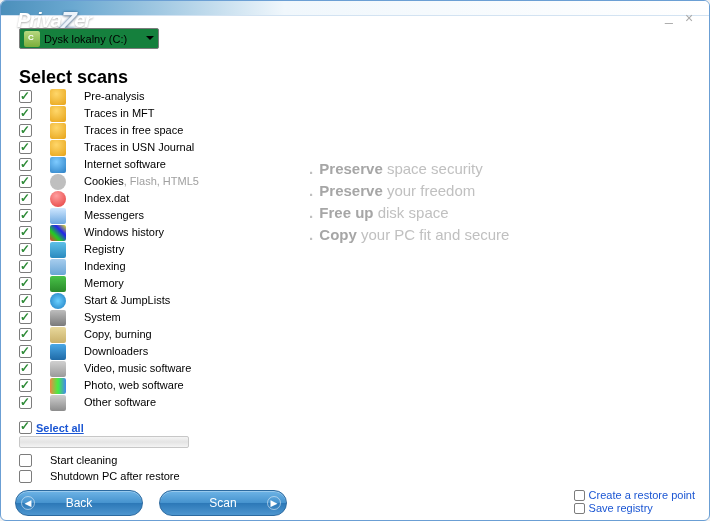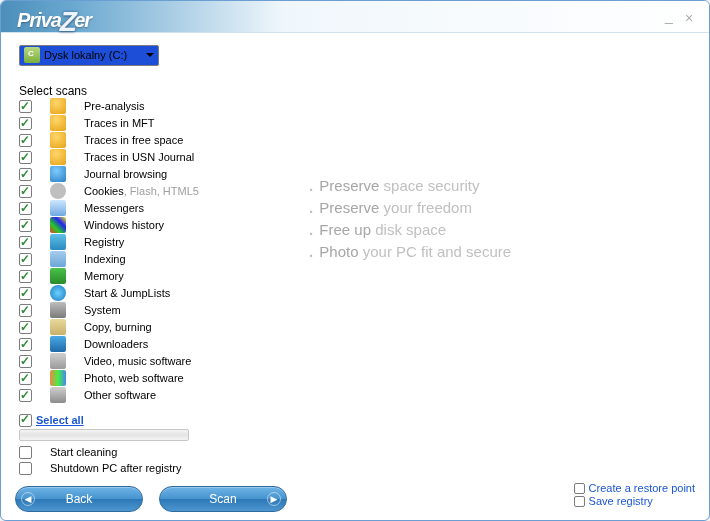--- a/index.html
+++ b/index.html
@@ -44,21 +44,21 @@
     cursor: pointer; text-align: center;
   }
   .body {
     flex: 1; padding: 12px 14px 6px 18px;
     display: flex; gap: 30px;
   }
   .left-col { width: 230px; display: flex; flex-direction: column; }
   .drive-select {
     width: 140px; height: 21px;
     border: 1px solid #7c7c7c; border-radius: 2px;
-    background: #1d4ed8;
+    background: #15803d;
     display: flex; align-items: center;
     padding: 0 4px; cursor: pointer;
     margin-bottom: 18px;
     position: relative;
   }
   .drive-select .drive-icon {
     width: 16px; height: 16px;
     background: linear-gradient(#b8d880, #7aae3a);
     border-radius: 2px; margin-right: 4px;
     position: relative;
@@ -67,21 +67,21 @@
     content: "C"; position: absolute; top: 2px; left: 4px;
     font-size: 8px; color: #fff; font-weight: bold;
   }
   .drive-select .caret {
     position: absolute; right: 4px; top: 7px;
     width: 0; height: 0;
     border-left: 4px solid transparent;
     border-right: 4px solid transparent;
     border-top: 4px solid #000;
   }
-  .section-title { font-size: 12px; font-weight: normal; margin-bottom: 0; }
+  .section-title { font-size: 18px; font-weight: bold; margin-bottom: 0; }
   .scan-list { list-style: none; }
   .scan-item {
     display: flex; align-items: center; gap: 18px;
     height: 17px; line-height: 17px;
   }
   .chk {
     width: 13px; height: 13px;
     border: 1px solid #7c7c7c; border-radius: 2px;
     background: #fff; position: relative; cursor: pointer;
     flex-shrink: 0;
@@ -122,21 +122,21 @@
   }
   .post-options { margin-top: 4px; }
   .post-options .scan-item { height: 16px; }
 
   .right-col { flex: 1; position: relative; }
   .slogans {
     position: absolute; top: 130px; left: 30px;
     font-size: 15px; color: #c0c0c0; line-height: 22px;
   }
   .slogans .dot { color: #c0c0c0; font-weight: bold; margin-right: 2px; }
-  .slogans b { color: #a6a6a6; font-weight: normal; }
+  .slogans b { color: #a6a6a6; font-weight: bold; }
 
   .footer {
     height: 48px;
     display: flex; align-items: center;
     padding: 0 14px 4px 14px;
     position: relative;
   }
   .pill-btn {
     width: 128px; height: 26px;
     border-radius: 13px;
@@ -151,21 +151,21 @@
   .pill-btn .arrow-l, .pill-btn .arrow-r {
     position: absolute; top: 5px; width: 14px; height: 14px;
     border: 1px solid rgba(255,255,255,.5); border-radius: 50%;
     display: flex; align-items: center; justify-content: center;
     font-size: 9px;
   }
   .pill-btn .arrow-l { left: 5px; }
   .pill-btn .arrow-r { right: 5px; }
 
   .footer-right {
-    position: absolute; right: 14px; bottom: 13px;
+    position: absolute; right: 14px; bottom: 6px;
     display: flex; flex-direction: column; gap: 1px; justify-content: center;
   }
   .footer-right .row { display: flex; align-items: center; gap: 4px; }
   .footer-right a { color: #1b56d3; text-decoration: none; cursor: pointer; }
   .footer-right .chk { width: 11px; height: 11px; }
 </style>
 </head>
 <body>
 
 <div class="window">
@@ -204,26 +204,31 @@
             <span class="scan-label">Traces in free space</span>
           </li>
           <li class="scan-item">
             <span class="chk checked"></span>
             <span class="ico ico-shield"></span>
             <span class="scan-label">Traces in USN Journal</span>
           </li>
           <li class="scan-item">
             <span class="chk checked"></span>
             <span class="ico ico-globe"></span>
-            <span class="scan-label">Journal browsing</span>
+            <span class="scan-label">Internet software</span>
           </li>
           <li class="scan-item">
             <span class="chk checked"></span>
             <span class="ico ico-cookie"></span>
             <span class="scan-label">Cookies<span class="muted">, Flash, HTML5</span></span>
+          </li>
+          <li class="scan-item">
+            <span class="chk checked"></span>
+            <span class="ico ico-index"></span>
+            <span class="scan-label">Index.dat</span>
           </li>
           <li class="scan-item">
             <span class="chk checked"></span>
             <span class="ico ico-msg"></span>
             <span class="scan-label">Messengers</span>
           </li>
           <li class="scan-item">
             <span class="chk checked"></span>
             <span class="ico ico-win"></span>
             <span class="scan-label">Windows history</span>
@@ -287,32 +292,32 @@
 
       <div class="progress"></div>
 
       <div class="post-options" id="post-options">
           <div class="scan-item">
             <span class="chk"></span>
             <span>Start cleaning</span>
           </div>
           <div class="scan-item">
             <span class="chk"></span>
-            <span>Shutdown PC after registry</span>
+            <span>Shutdown PC after restore</span>
           </div>
         </div>
 
     </div>
 
     <div class="right-col">
       <div class="slogans" id="slogans">
           <div><span class="dot">. </span><b>Preserve</b><span> space security</span></div>
           <div><span class="dot">. </span><b>Preserve</b><span> your freedom</span></div>
           <div><span class="dot">. </span><b>Free up</b><span> disk space</span></div>
-          <div><span class="dot">. </span><b>Photo</b><span> your PC fit and secure</span></div>
+          <div><span class="dot">. </span><b>Copy</b><span> your PC fit and secure</span></div>
         </div>
     </div>
   </div>
 
   <div class="footer">
     <div class="pill-btn">
       <span class="arrow-l">◀</span>
       <span>Back</span>
     </div>
     <div class="pill-btn">

